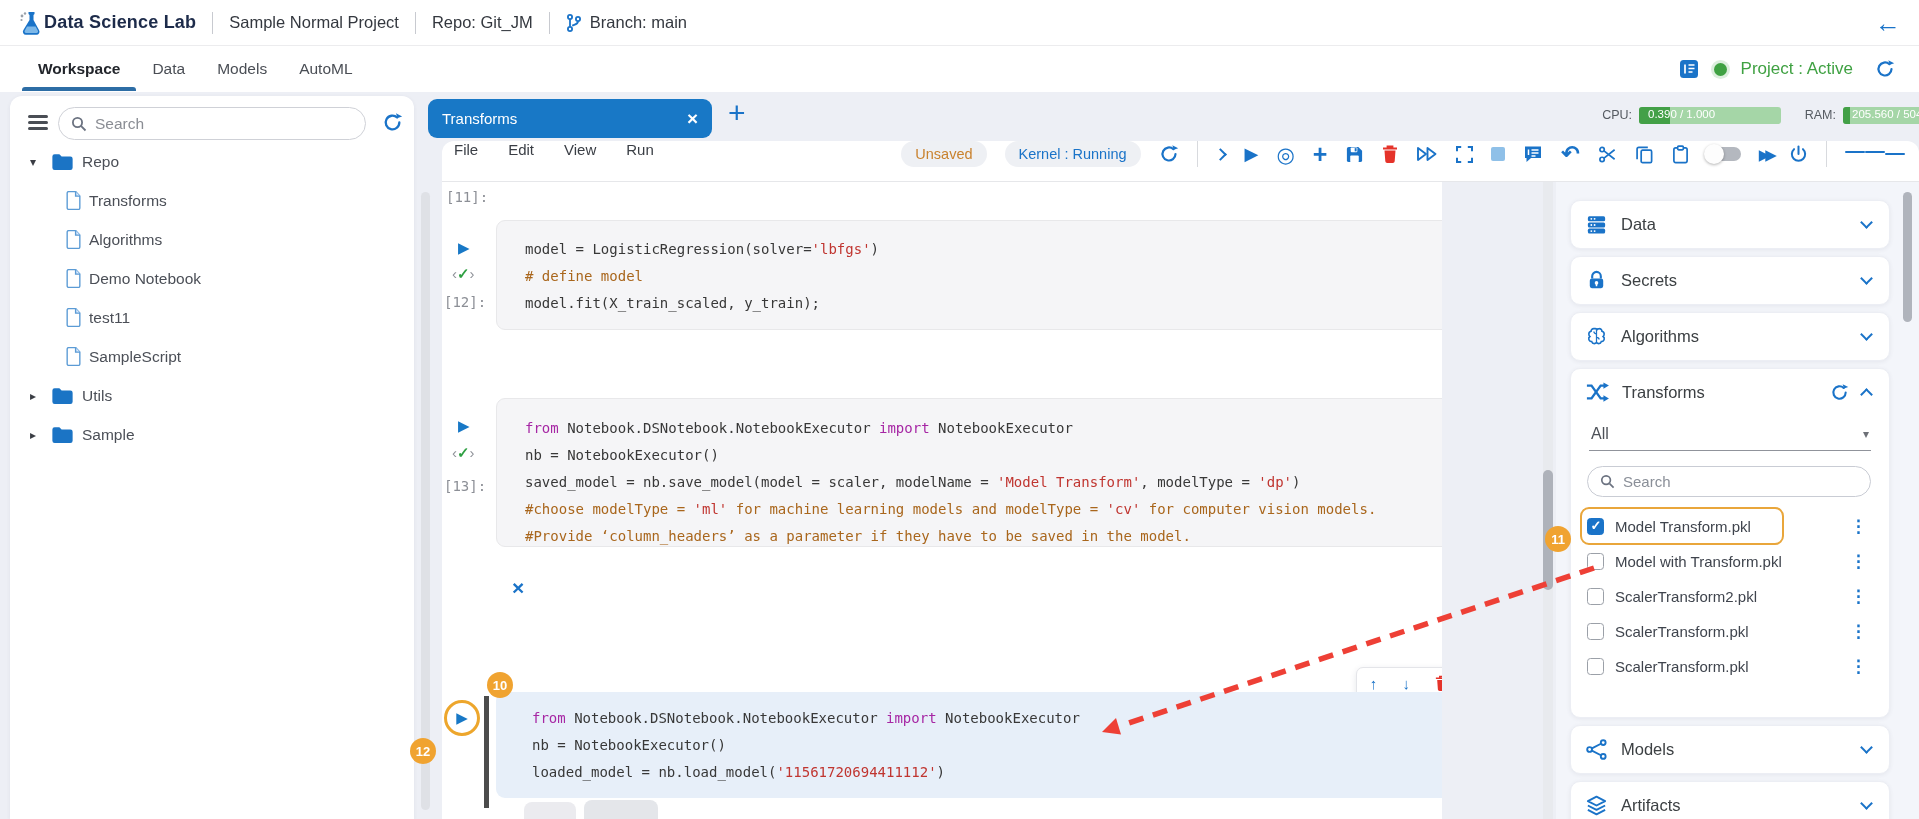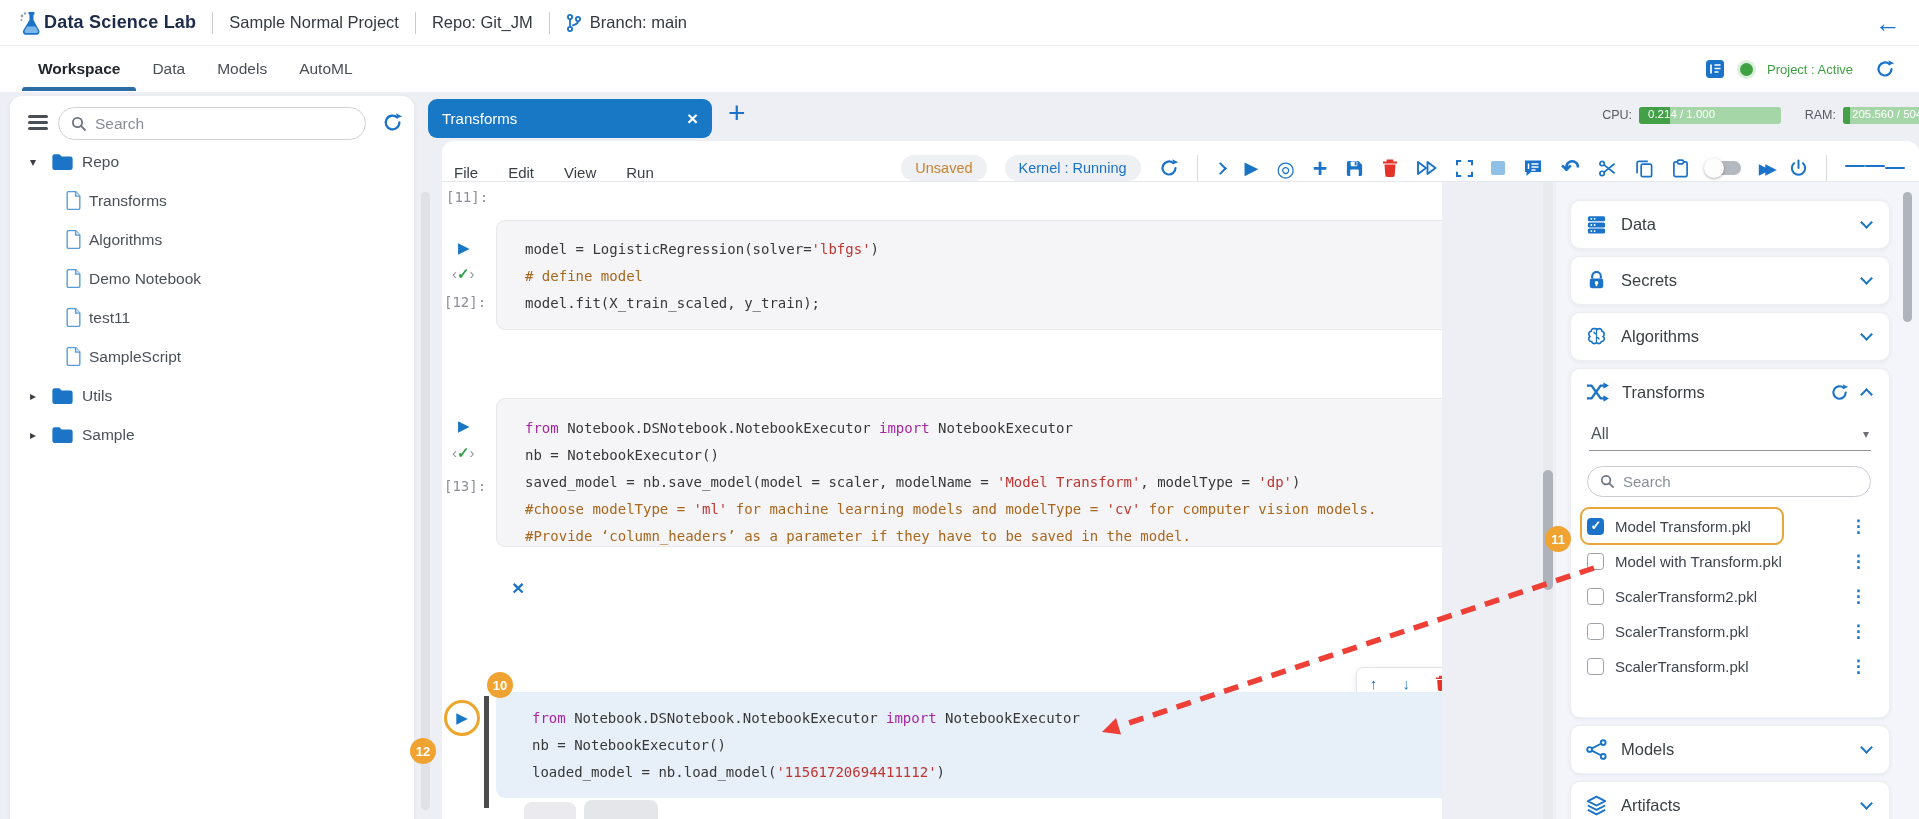--- a/index.html
+++ b/index.html
@@ -17,21 +17,21 @@
 
   
   #navrow { position:absolute; left:0; top:46px; width:1919px; height:46px; background:#fff;
             display:flex; align-items:center; padding-left:36px; }
   .nav-item { position:relative; font-size:15.5px; color:#4a4e55; margin-right:28px; padding:13px 2px; cursor:pointer; }
   .nav-item.active { color:#23262c; font-weight:bold; }
   .nav-item.active .nav-underline { position:absolute; left:-14px; right:-14px; bottom:0; height:4px;
             background:#2d6da5; border-radius:3px 3px 0 0; }
   #nav-right { margin-left:auto; display:flex; align-items:center; gap:14px; padding-right:24px; }
   #status-dot { width:13px; height:13px; border-radius:50%; background:#3fa142; box-shadow:0 0 0 3px rgba(63,161,66,.18); }
-  #project-status { color:#3fa142; font-size:13px; }
+  #project-status { color:#3fa142; font-size:17px; }
 
   
   #resources { position:absolute; left:1596px; top:96px; display:flex; align-items:center; gap:10px; }
   .res-rows { display:flex; flex-direction:row; gap:19px; }
   .res-row { display:flex; align-items:center; gap:7px; }
   .res-label { width:36px; font-size:12.5px; color:#555a61; text-align:right; }
   .res-bar { position:relative; width:142px; height:17px; background:#a5d6a7; border-radius:3px; overflow:hidden; }
   .res-fill { position:absolute; left:0; top:0; bottom:0; background:#43a047; }
   .res-val { position:absolute; left:9px; top:1px; font-size:11.5px; color:#fff; white-space:nowrap; }
   .res-div { width:1px; height:38px; background:#d2d4da; margin:0 4px; }
@@ -58,21 +58,21 @@
 
   
   #editor-tab { position:absolute; left:428px; top:99px; width:284px; height:39px; background:#1878c6;
                 border-radius:9px; display:flex; align-items:center; padding:0 14px; }
   #editor-tab .tab-title { color:#fff; font-size:15px; }
   #editor-tab .tab-close { margin-left:auto; color:#fff; font-size:19px; font-weight:bold; cursor:pointer; line-height:1; }
   #tab-plus { position:absolute; left:728px; top:96px; color:#1a73c8; font-size:30px; font-weight:400; cursor:pointer; }
 
   
   #etoolbar { position:absolute; left:442px; top:141px; width:1477px; height:41px; background:#fff;
-              border-radius:12px 12px 0 0; border-bottom:1px solid #e6e7ea; display:flex; align-items:flex-end;
+              border-radius:12px 12px 0 0; border-bottom:1px solid #e6e7ea; display:flex; align-items:flex-start;
               padding-left:12px; }
   .menu-item { font-size:15px; color:#3a3e45; margin-right:30px; cursor:pointer; }
   #tb-right { margin-left:auto; display:flex; align-items:center; gap:18px; padding-right:14px; }
   .pill { background:#eef0f4; border-radius:16px; padding:5px 14px; font-size:14.5px; white-space:nowrap; }
   #pill-unsaved { color:#c9822e; }
   #pill-kernel { color:#1a73c8; }
   .tb-icon { display:flex; align-items:center; justify-content:center; cursor:pointer; color:#1a73c8; }
   .tb-vdiv { width:1px; height:26px; background:#d8dade; }
   .glyph { font-size:18px; line-height:1; color:#1a73c8; }
   .chev-right { width:9px; height:9px; border-top:2.6px solid #1a73c8; border-right:2.6px solid #1a73c8;
@@ -216,21 +216,21 @@
       </span>
     </span>
   </div>
 
   <div id="resources">
     <div class="res-rows">
       <div class="res-row">
         <span class="res-label">CPU:</span>
         <span class="res-bar">
           <span class="res-fill" id="cpu-fill" style="width: 22%;"></span>
-          <span class="res-val">0.214 / 1.000</span>
+          <span class="res-val">0.390 / 1.000</span>
         </span>
       </div>
       <div class="res-row">
         <span class="res-label">RAM:</span>
         <span class="res-bar">
           <span class="res-fill" id="ram-fill" style="width: 5%;"></span>
           <span class="res-val">205.560 / 5048.000</span>
         </span>
       </div>
     </div>

